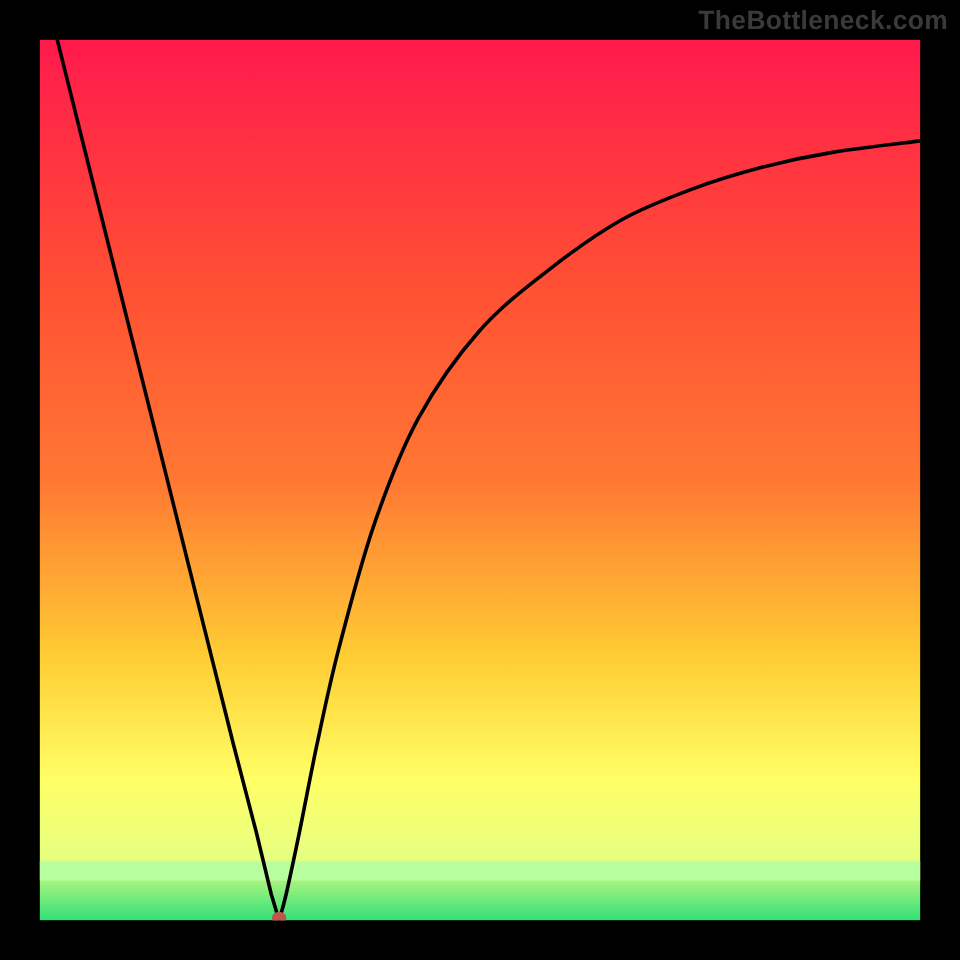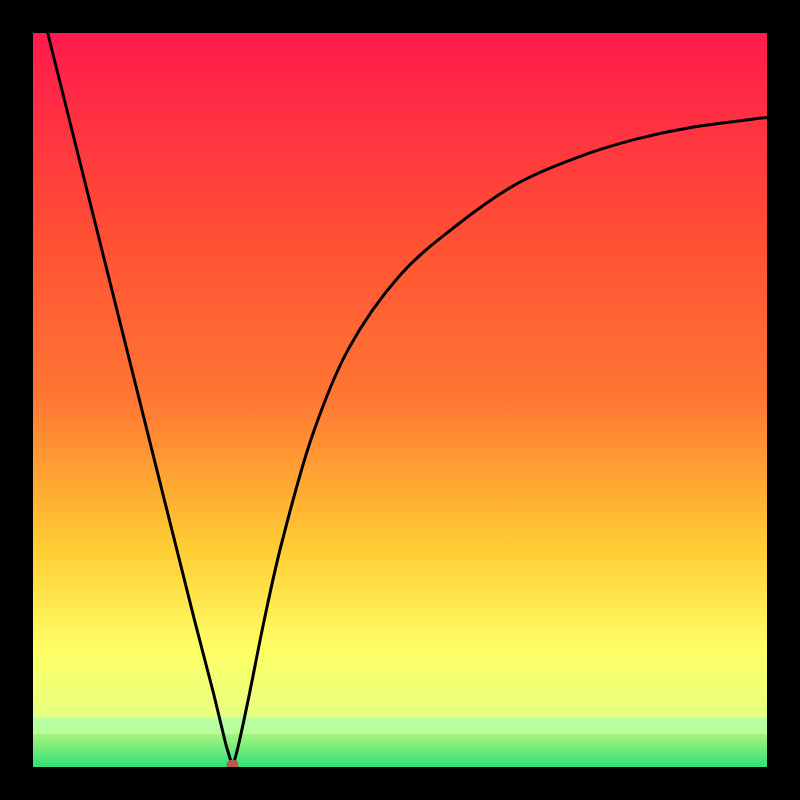--- a/index.html
+++ b/index.html
@@ -38,20 +38,21 @@
     display: block;
     width: 734px;
     height: 734px;
   }
 </style>
 </head>
 <body>
 
 <div class="stage">
 
+  <div class="attribution">TheBottleneck.com</div>
 
   <div class="plot-frame">
     <svg viewBox="0 0 734 734" preserveAspectRatio="none">
       <defs>
         <linearGradient id="bg-grad" x1="0" y1="0" x2="0" y2="1">
           <stop id="g0" offset="0%" stop-color="#ff1a4d"></stop>
           <stop id="g1" offset="28%" stop-color="#ff5033"></stop>
           <stop id="g2" offset="50%" stop-color="#ff7733"></stop>
           <stop id="g3" offset="70%" stop-color="#ffcc33"></stop>
           <stop id="g4" offset="84%" stop-color="#ffff66"></stop>

